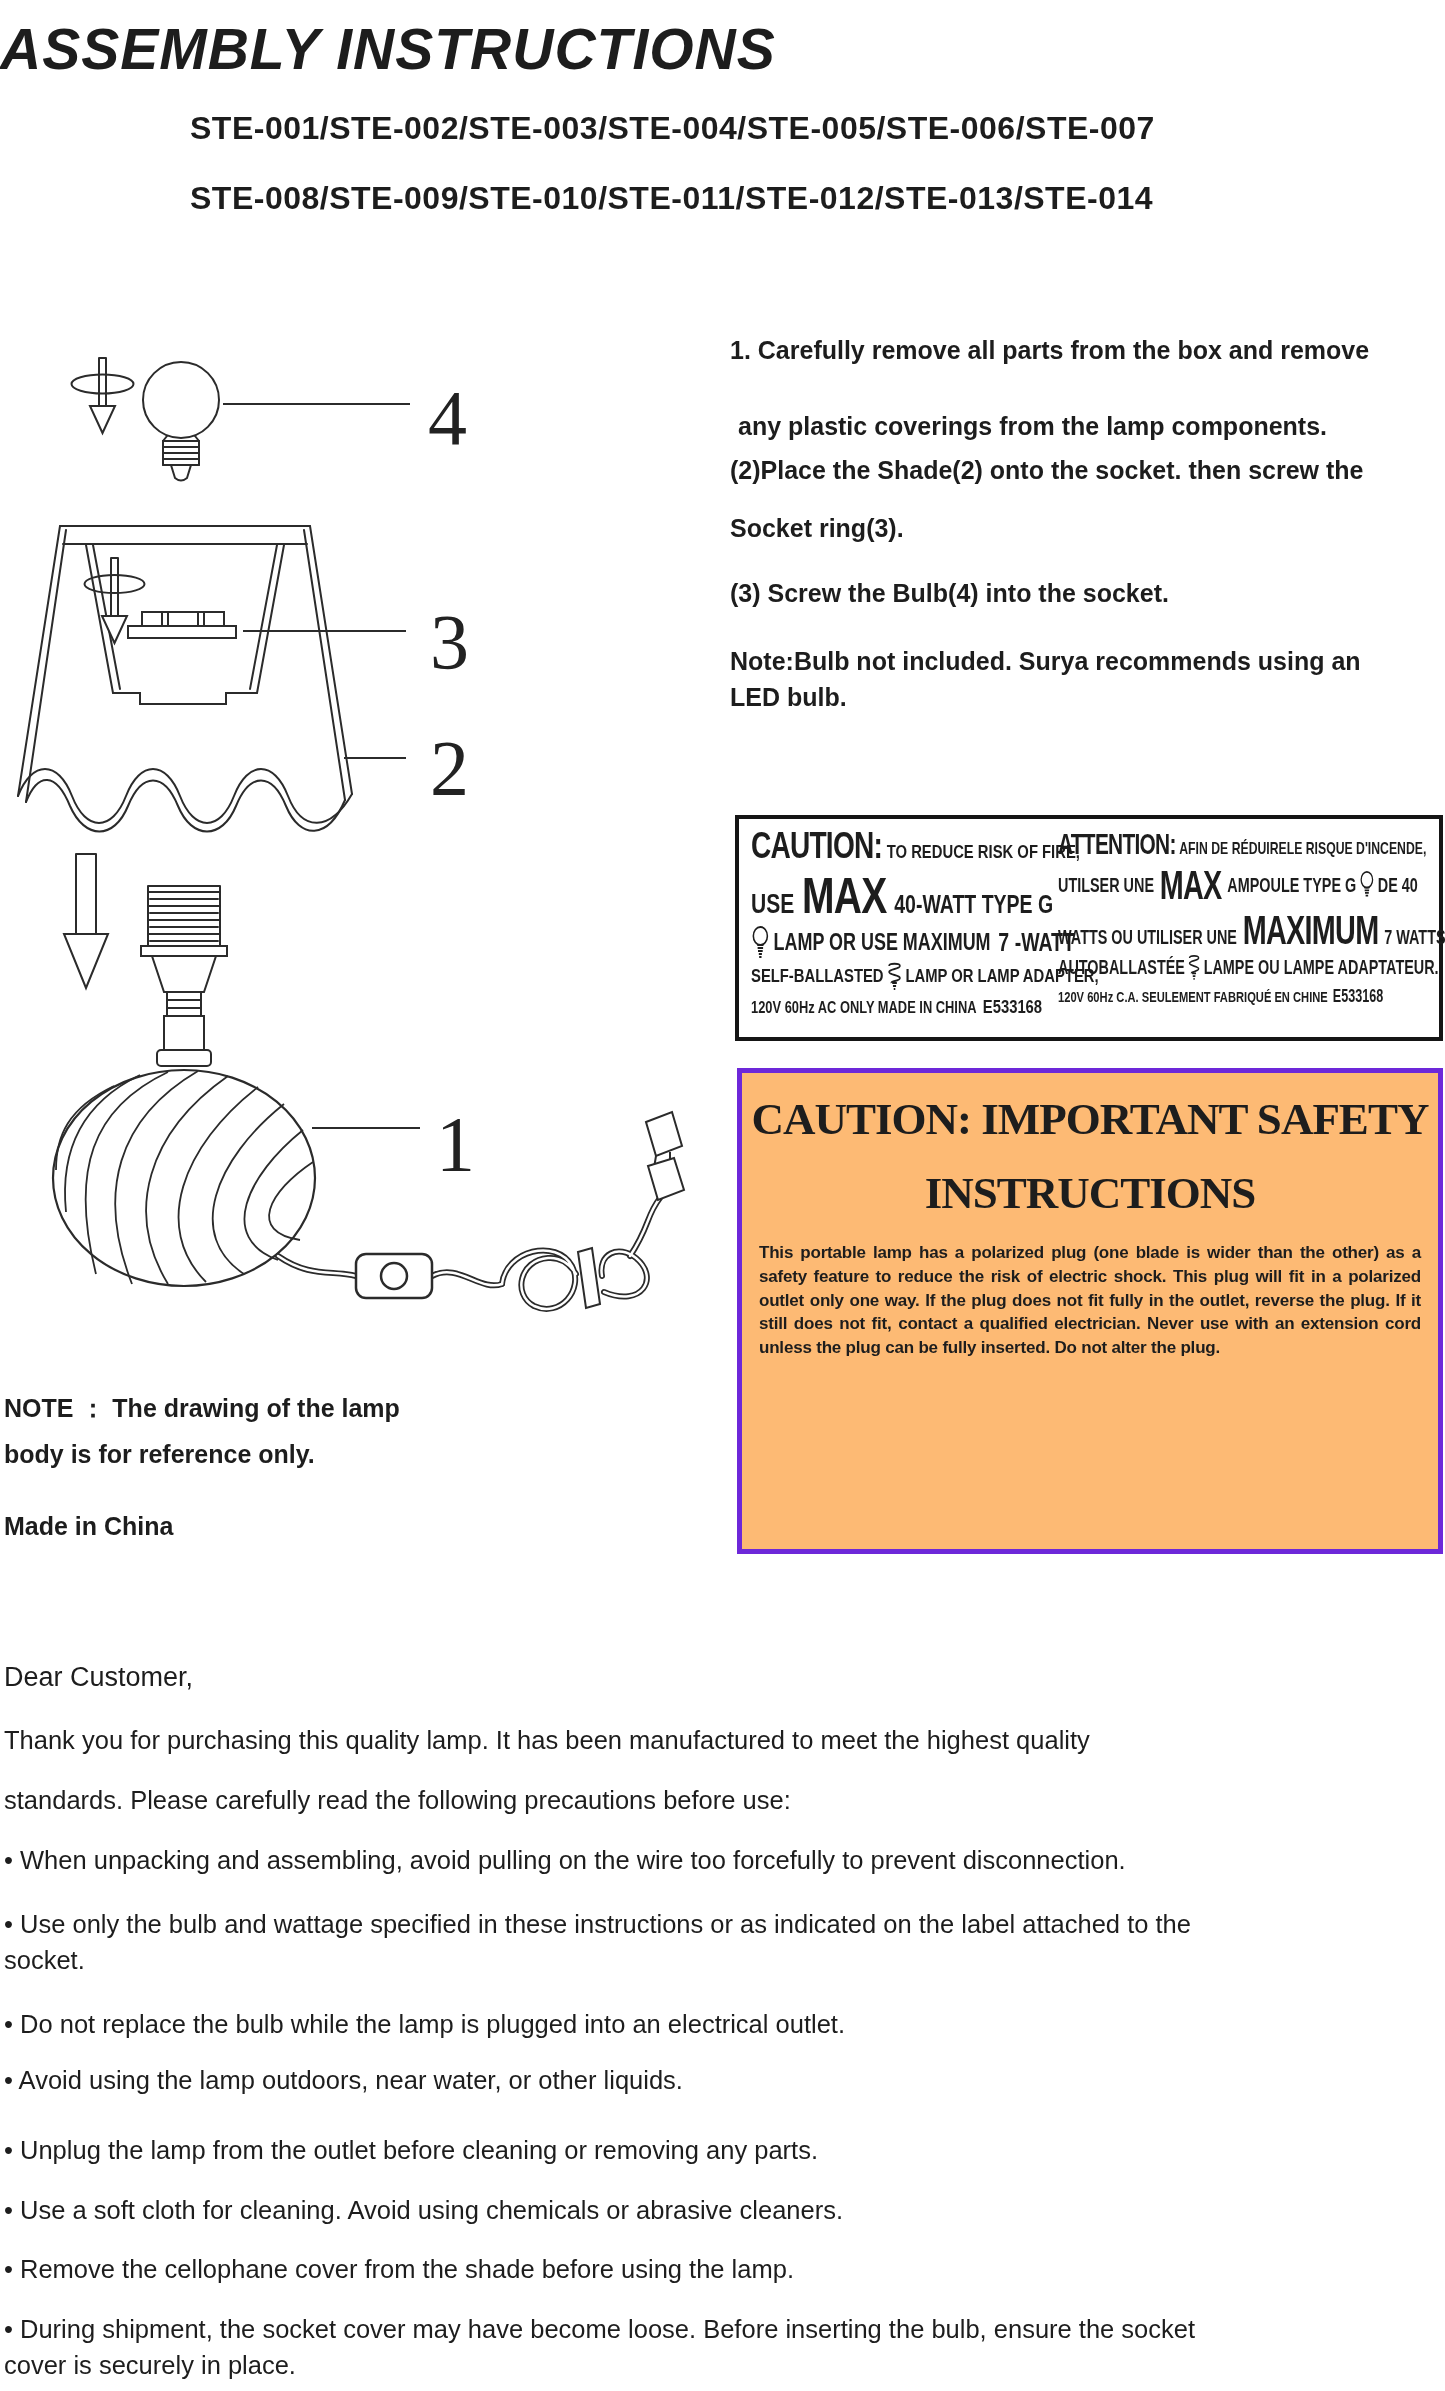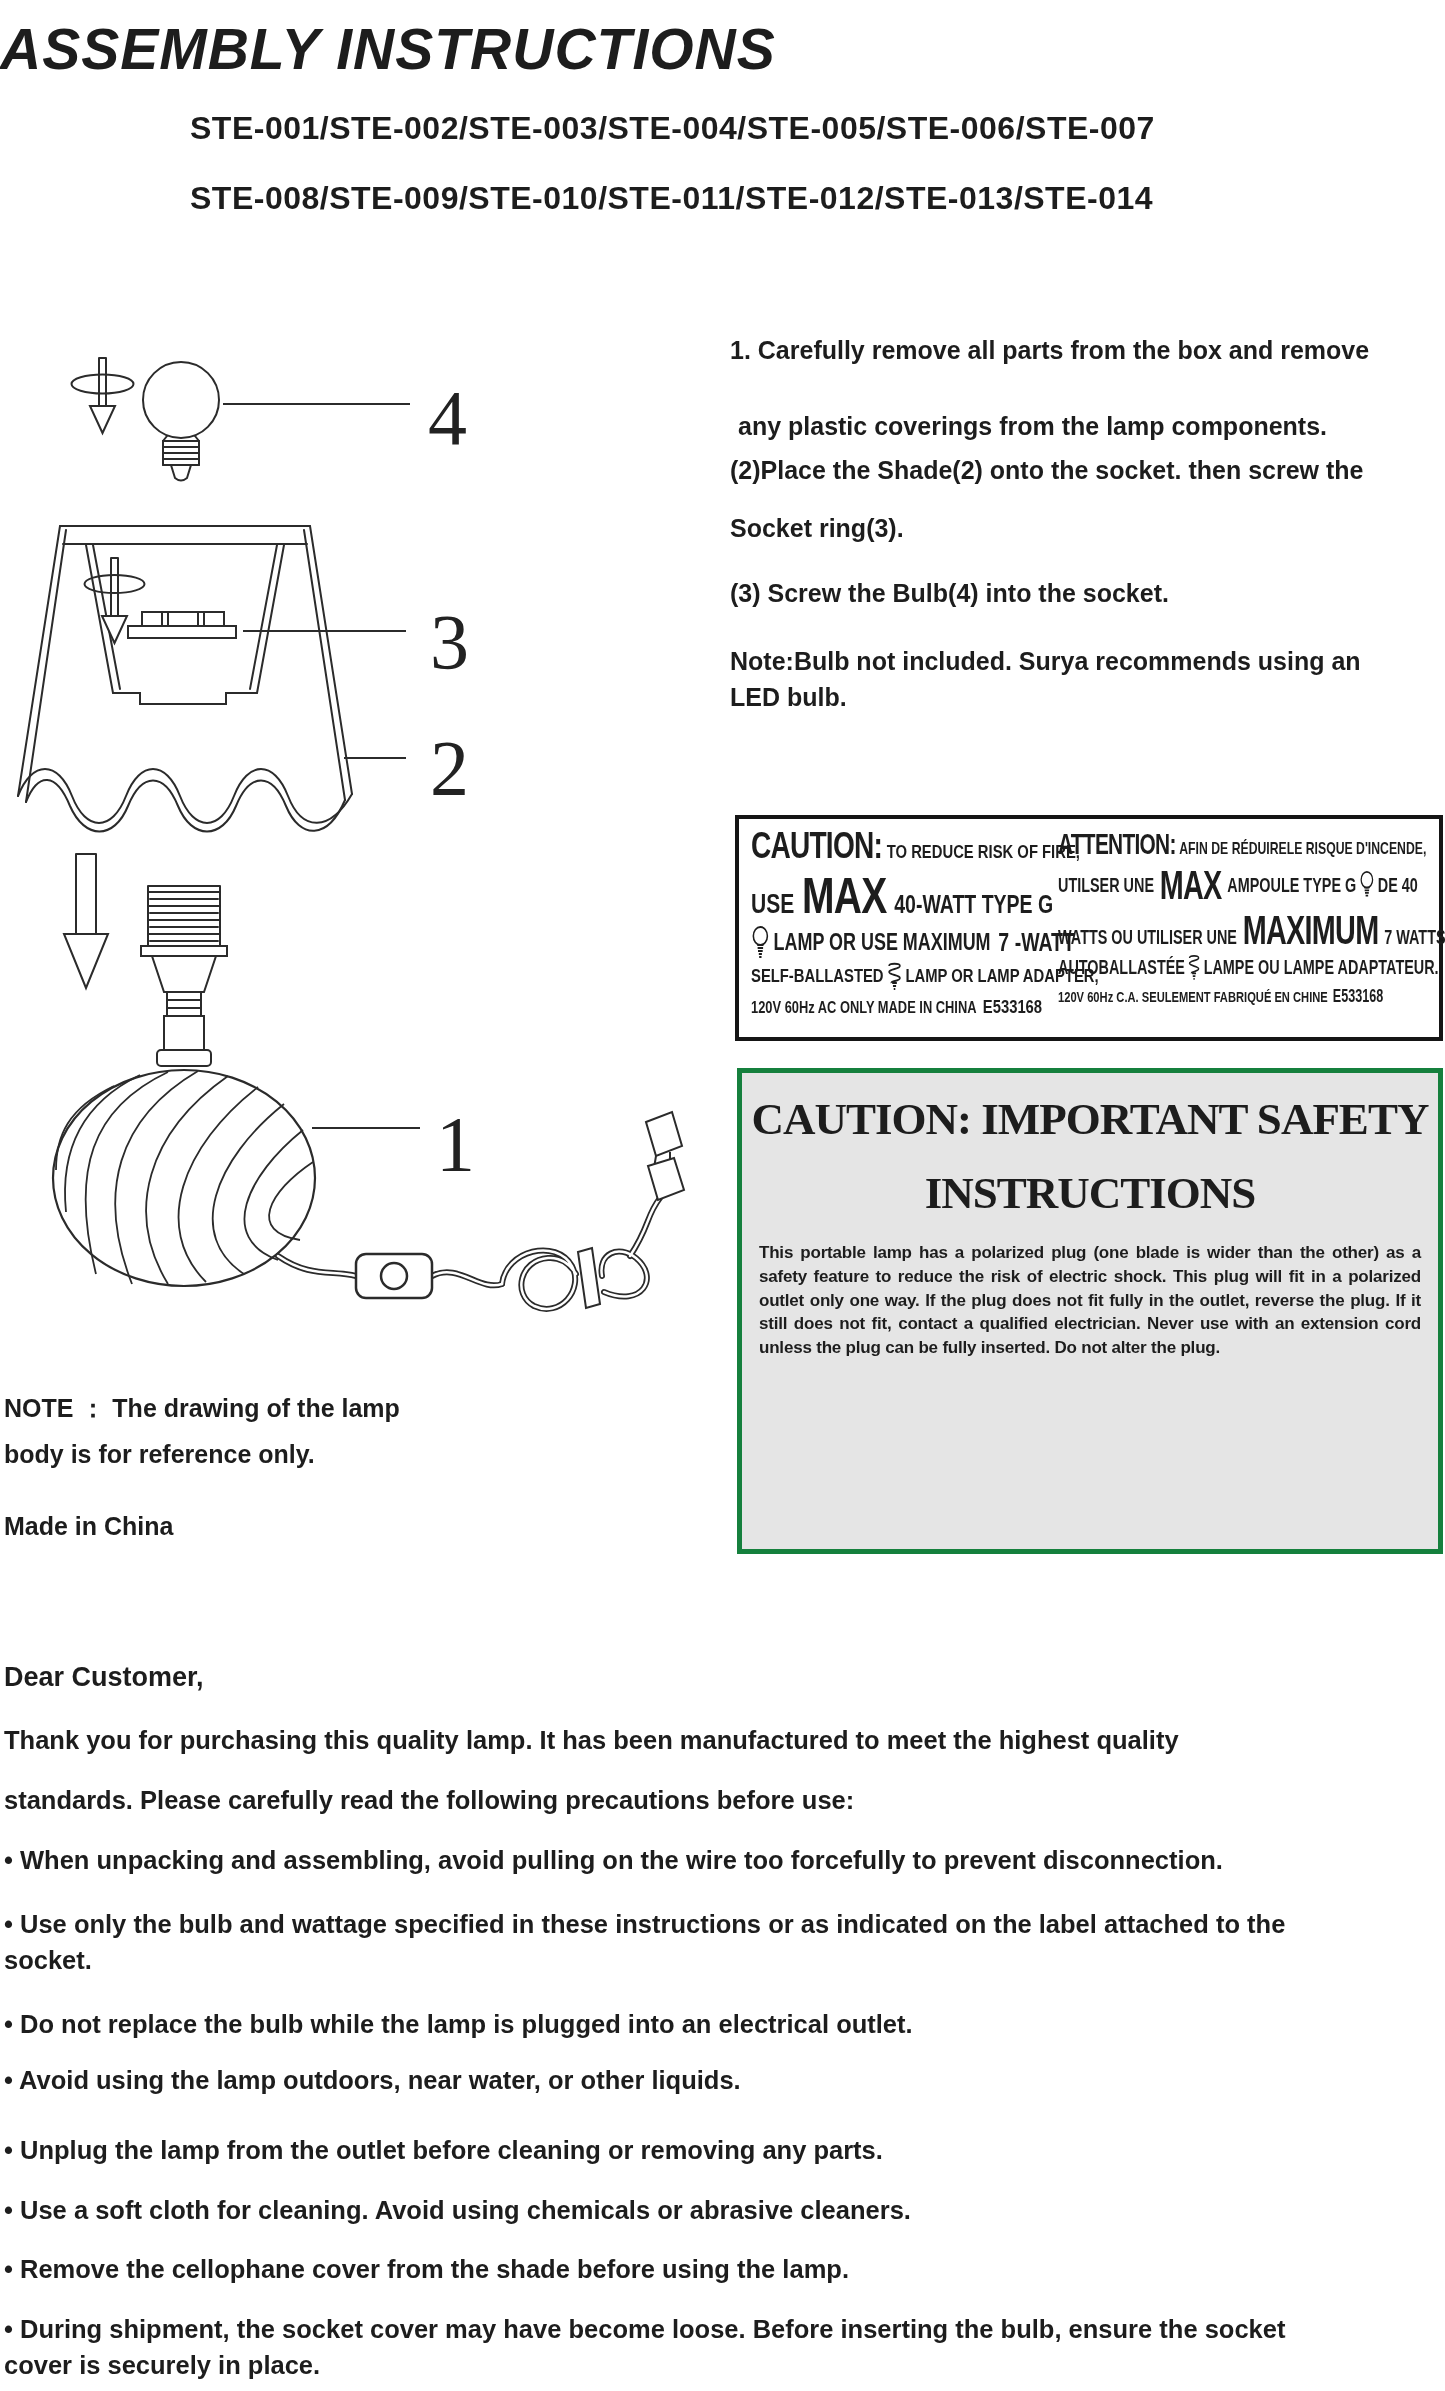--- a/index.html
+++ b/index.html
@@ -35,33 +35,33 @@
   .fr-att{font-size:29px;letter-spacing:-1px;}
   .fr-l1{font-size:17px;margin-left:5px;}
   .fr-t20{font-size:20px;}
   .fr-max{font-size:40px;margin:0 8px;letter-spacing:-1px;}
   .fr-l5{font-size:15.5px;}
   .fr-cert{font-size:17.5px;margin-left:7px;}
   .mt2{margin-top:3px}.mt4{margin-top:5px}.mt6{margin-top:7px}
   .bicon{flex:0 0 auto;}
 
   
-  .safety{position:absolute;left:737px;top:1068px;width:706px;height:486px;border:5px solid #15803d;
-          background:#e5e5e5;box-sizing:border-box;}
+  .safety{position:absolute;left:737px;top:1068px;width:706px;height:486px;border:5px solid #6d28d9;
+          background:#fdba74;box-sizing:border-box;}
   .st{width:100%;text-align:center;font-family:"Liberation Serif",serif;font-weight:bold;
       font-size:45px;letter-spacing:-1px;}
   .st1{margin-top:20px;}
   .st2{margin-top:22px;}
   .sbody{margin:22px 17px 0 17px;font-size:17px;font-weight:bold;text-align:justify;
          line-height:1.40;letter-spacing:-0.2px;}
 
   .noteline{left:4px;font-size:25px;font-weight:bold;}
   .nt1{top:1392px}.nt2{top:1440px}.nt3{top:1512px}
 
-  .cust{left:4px;font-size:25.5px;font-weight:bold;}
+  .cust{left:4px;font-size:25.5px;font-weight:normal;}
   .greet{top:1662px;font-size:27px;}
   .i1{top:1726px}.i2{top:1786px}
   .b1{top:1846px}.b2a{top:1910px}.b2b{top:1946px}.b3{top:2010px}.b4{top:2066px}
   .b5{top:2136px}.b6{top:2196px}.b7{top:2255px}.b8a{top:2315px}.b8b{top:2351px}
 
   svg{display:block;}
   .diagram{position:absolute;}
   .d-bulb{left:30px;top:340px;}
   .d-shade{left:0px;top:500px;}
   .d-body{left:0px;top:840px;}

